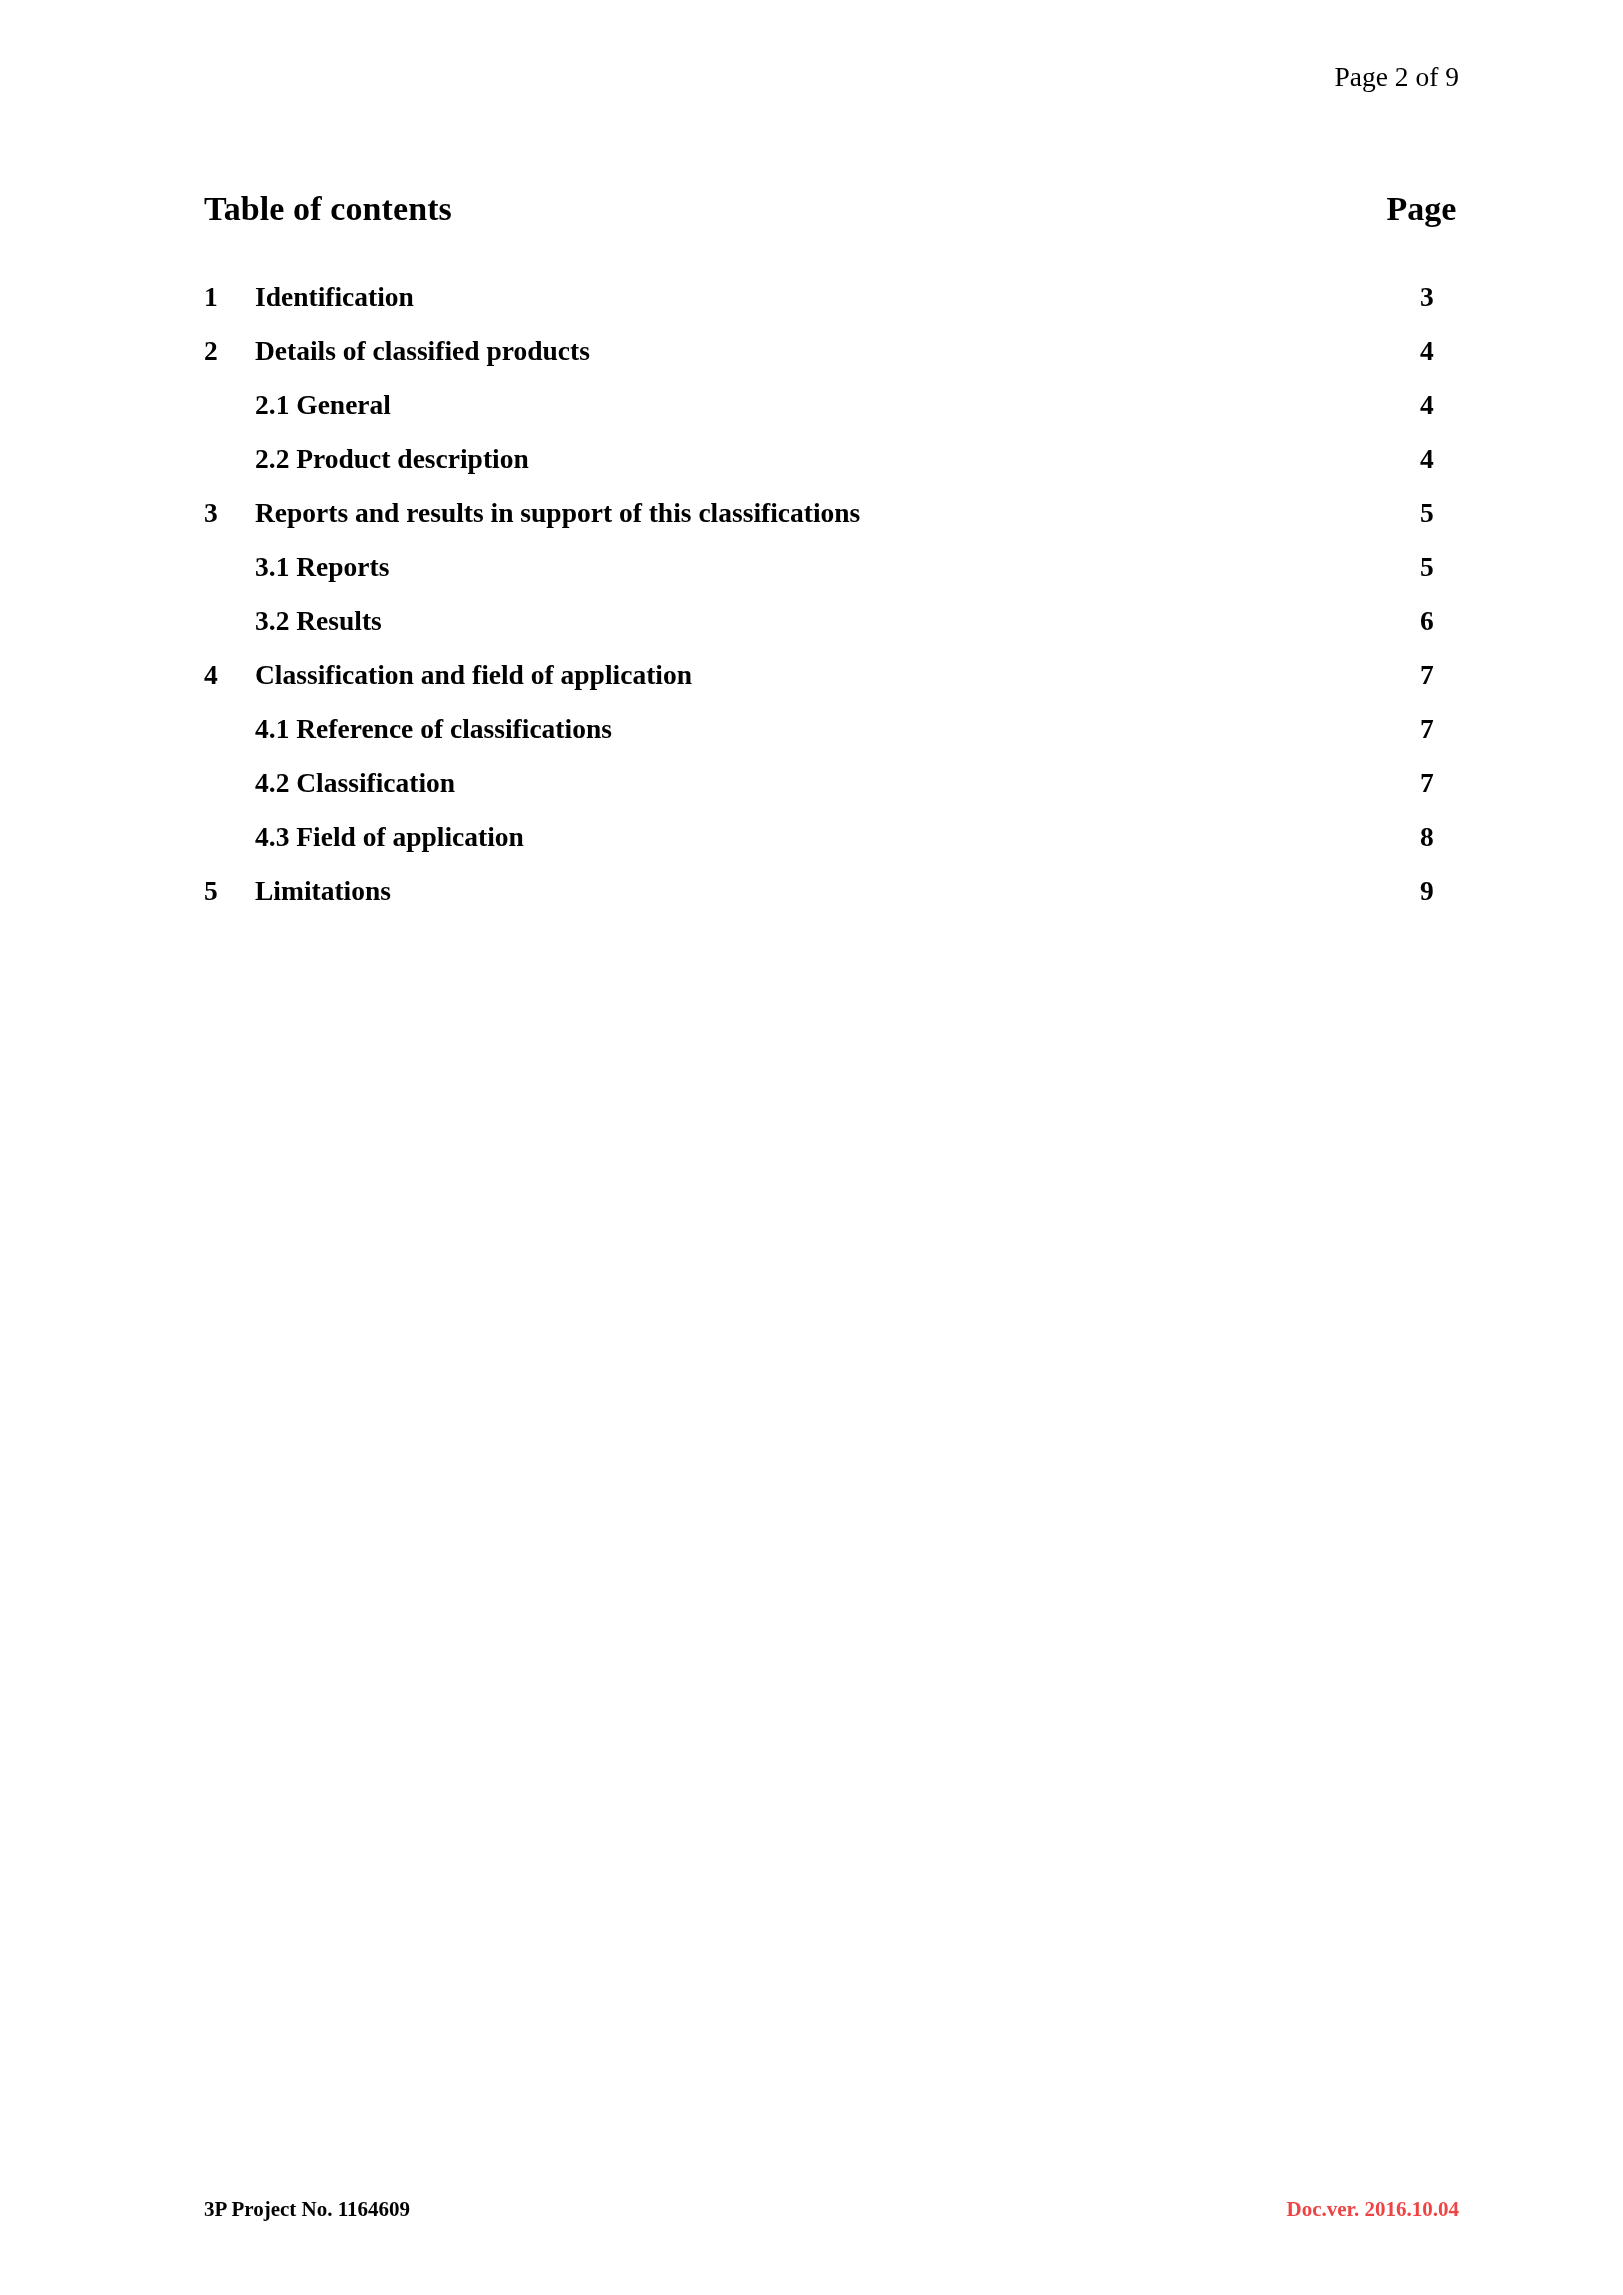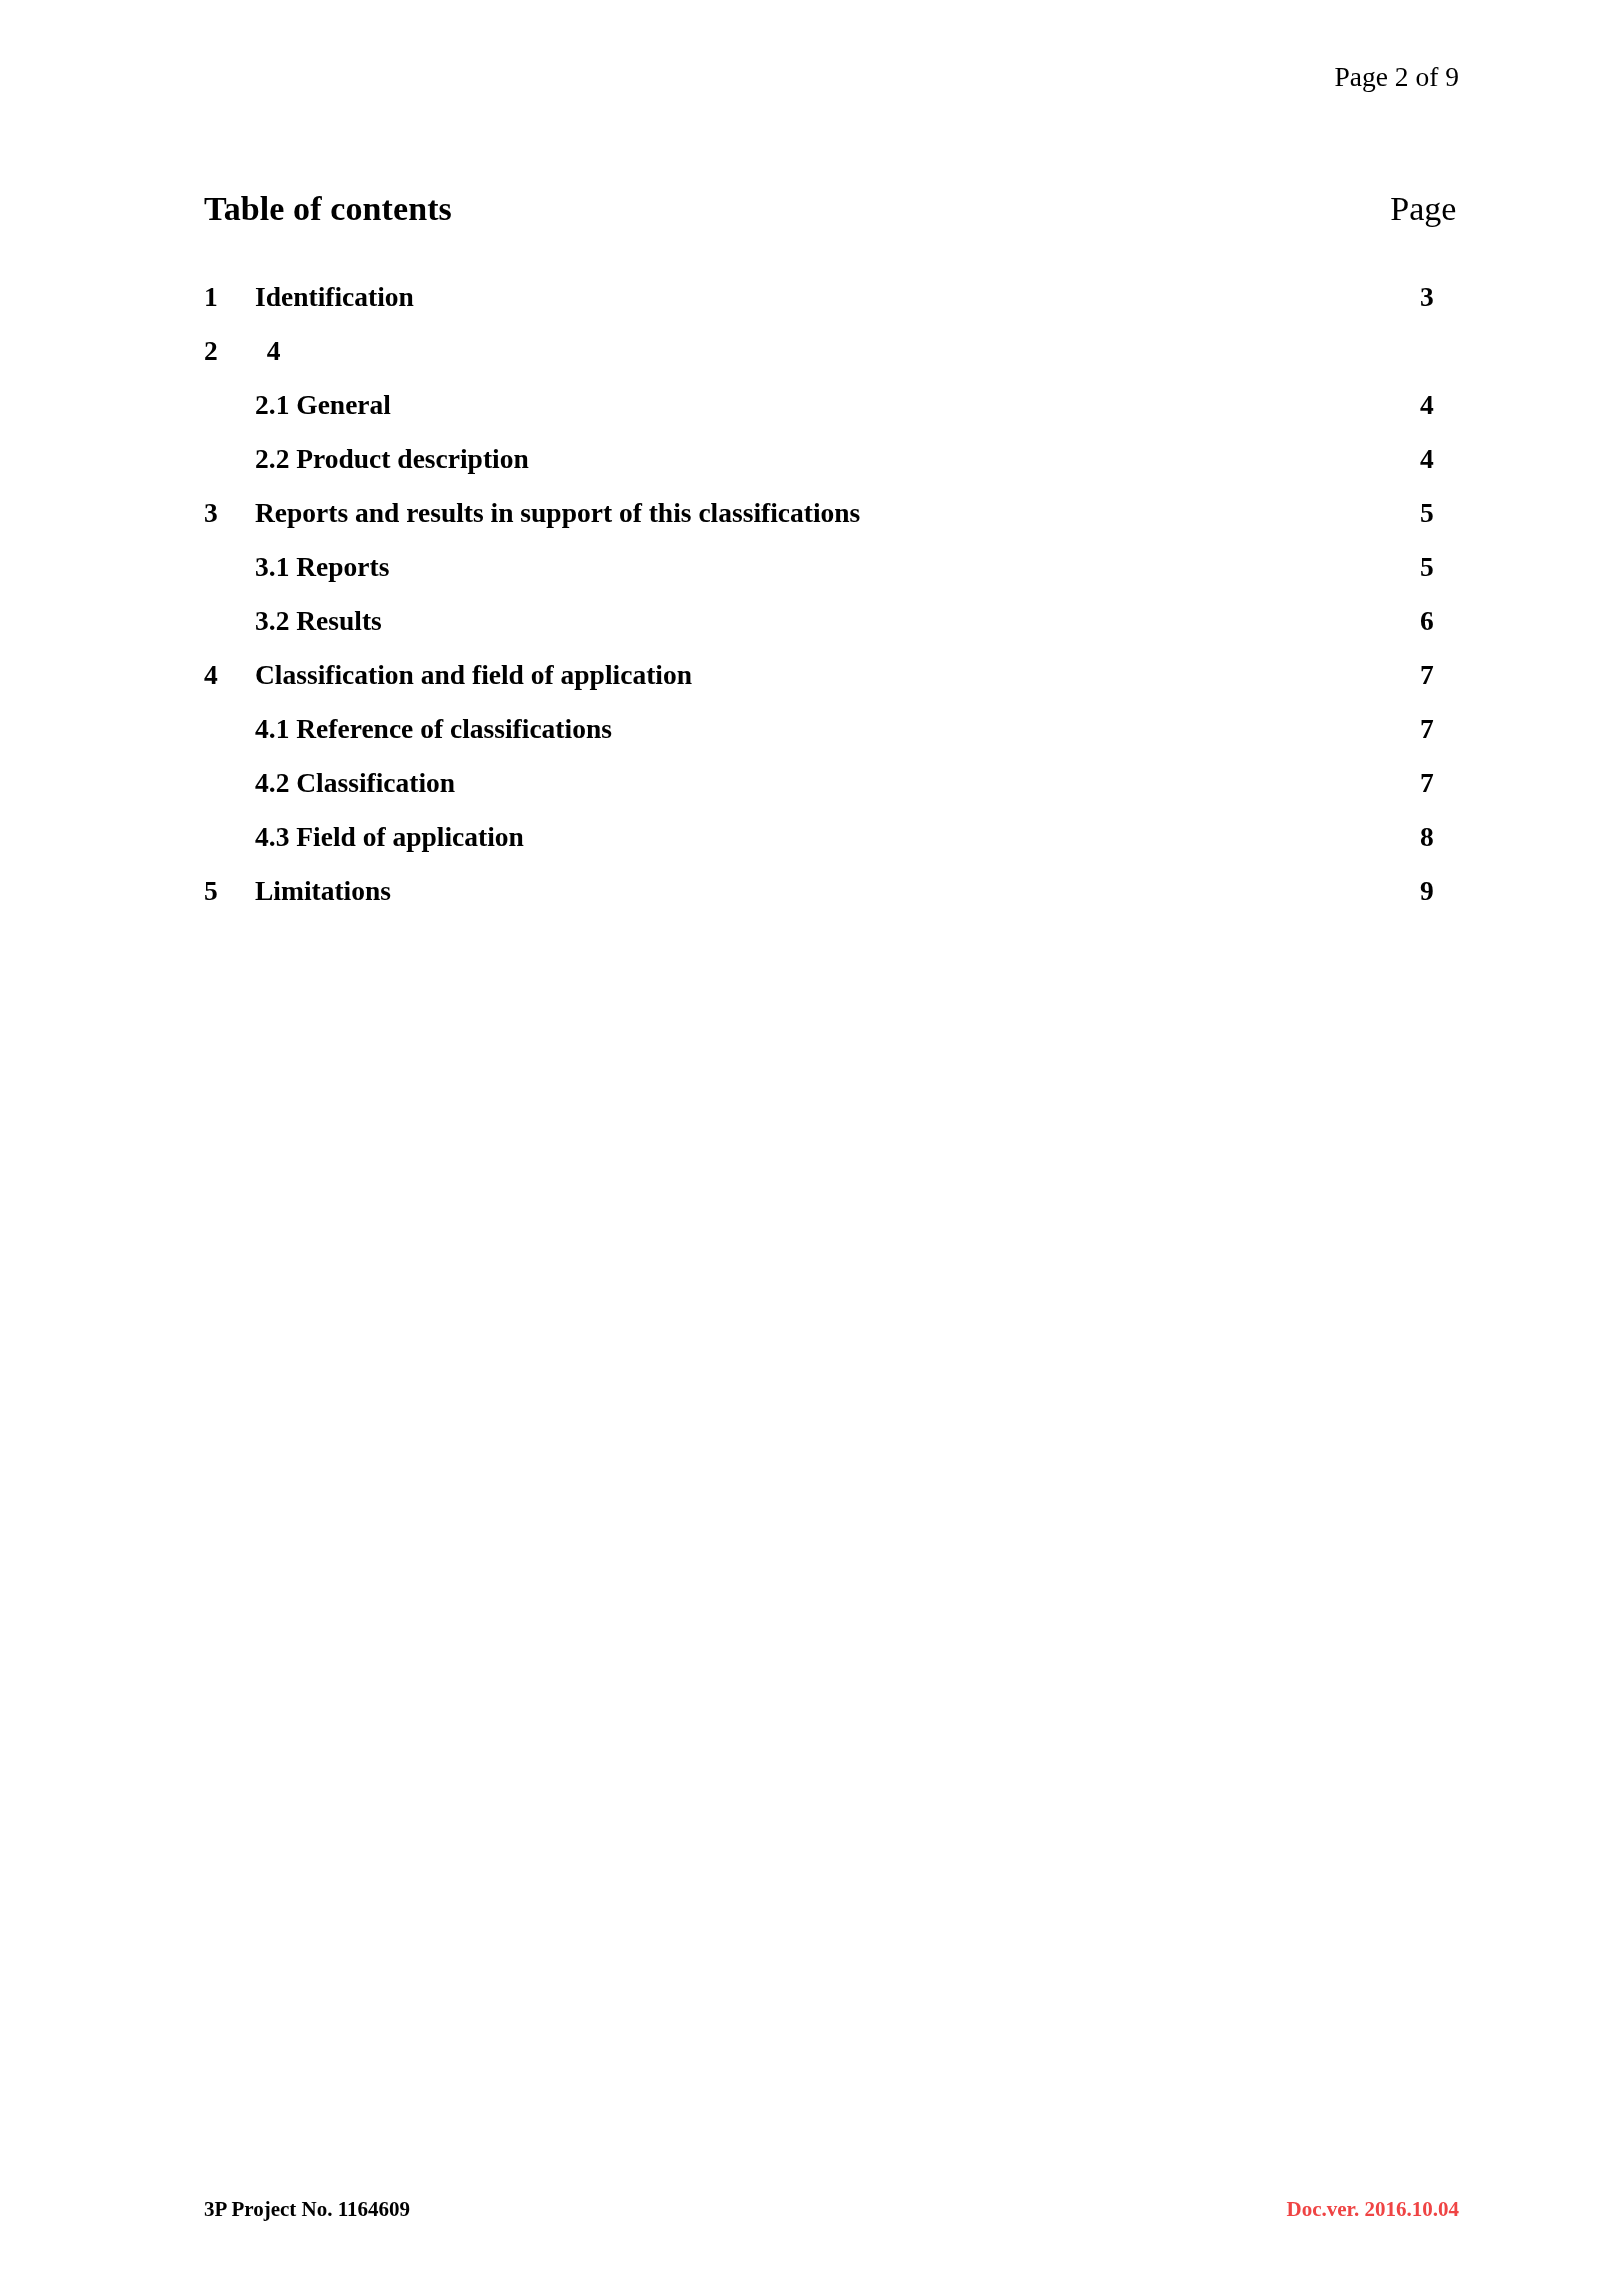--- a/index.html
+++ b/index.html
@@ -40,21 +40,21 @@
     justify-content: space-between;
     align-items: flex-end;
   }
   .toc-title {
     font-size: 34px;
     font-weight: bold;
     letter-spacing: 0.1px;
   }
   .toc-page-label {
     font-size: 34px;
-    font-weight: normal;
+    font-weight: bold;
     padding-right: 2.6px;
   }
   
   .toc-list {
     position: absolute;
     top: 281px;
     left: 204px;
     right: 164px;
   }
   .toc-row {
@@ -119,20 +119,21 @@
   <div class="toc-list">
 
     <div class="toc-row">
       <span class="toc-num">1</span>
       <span class="toc-label">Identification</span>
       <span class="toc-pageno">3</span>
     </div>
 
     <div class="toc-row">
       <span class="toc-num">2</span>
+      <span class="toc-label">Details of classified products</span>
       <span class="toc-pageno">4</span>
     </div>
 
     <div class="toc-row sub">
       <span class="toc-num"></span>
       <span class="toc-label">2.1 General</span>
       <span class="toc-pageno">4</span>
     </div>
 
     <div class="toc-row sub">

